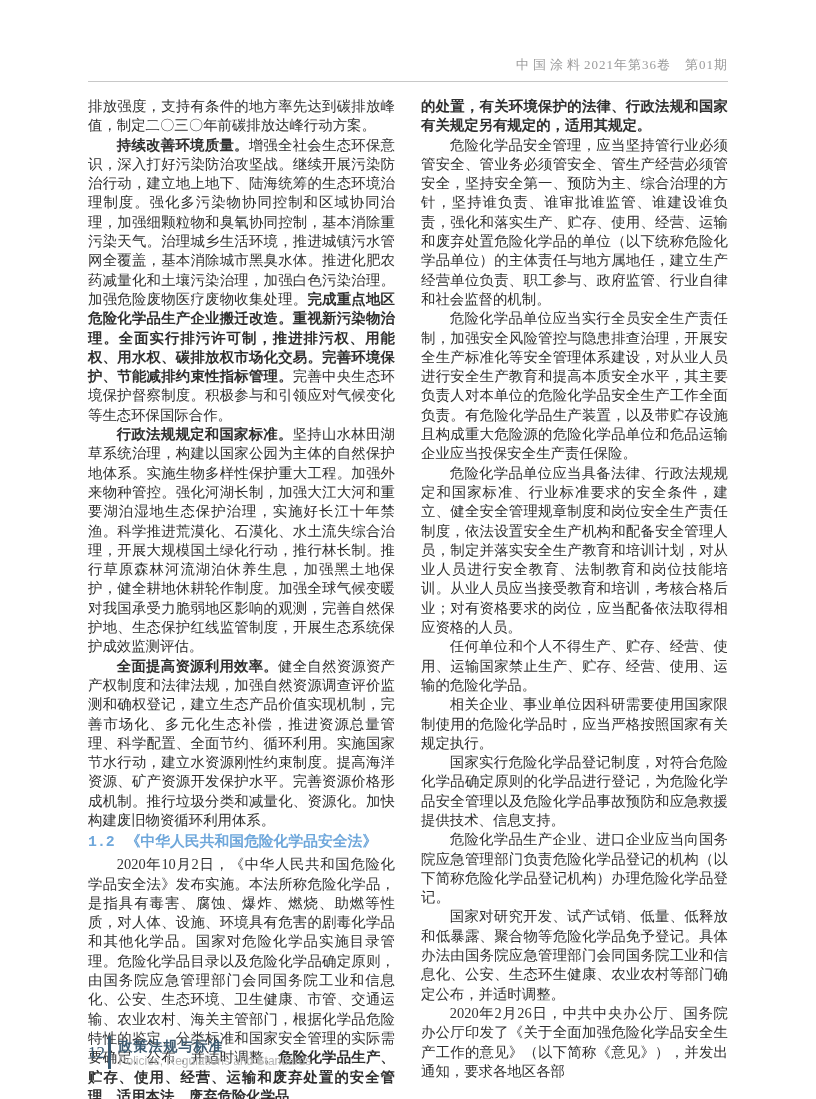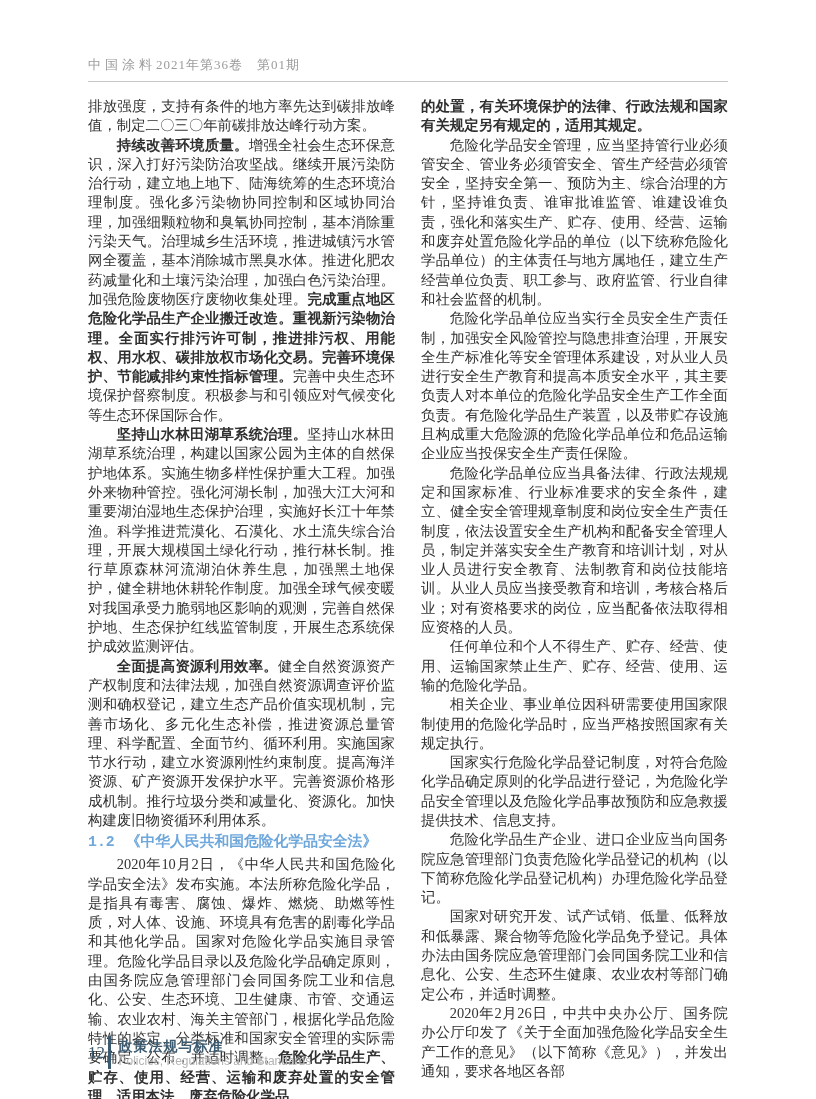--- a/index.html
+++ b/index.html
@@ -11,21 +11,21 @@
     position:relative;
     overflow:hidden;
   }
   .page{
     position:absolute;inset:0;
     padding:56px 88px 0 88px;
     box-sizing:border-box;
   }
   
   .page-header{
-    display:flex;justify-content:flex-start;align-items:flex-end;
+    display:flex;justify-content:flex-end;align-items:flex-end;
     border-bottom:1px solid var(--rule-gray,#c8c8c8);
     padding-bottom:7px;
     color:var(--header-gray,#9b9b9b);
     font-size:13px;
   }
   .journal-name{letter-spacing:4px;}
   .issue-info{letter-spacing:1px;}
   
   .content{
     display:flex;
@@ -92,21 +92,21 @@
 
   <div class="page-header">
     <span class="journal-name">中国涂料</span>
     <span class="issue-info">2021年第36卷　第01期</span>
   </div>
 
   <div class="content">
     <div class="col" id="left-col">
         <p><span>排放强度，支持有条件的地方率先达到碳排放峰值，制定二〇三〇年前碳排放达峰行动方案。</span></p>
         <p class="indent"><span class="b">持续改善环境质量。</span><span>增强全社会生态环保意识，深入打好污染防治攻坚战。继续开展污染防治行动，建立地上地下、陆海统筹的生态环境治理制度。强化多污染物协同控制和区域协同治理，加强细颗粒物和臭氧协同控制，基本消除重污染天气。治理城乡生活环境，推进城镇污水管网全覆盖，基本消除城市黑臭水体。推进化肥农药减量化和土壤污染治理，加强白色污染治理。加强危险废物医疗废物收集处理。</span><span class="b">完成重点地区危险化学品生产企业搬迁改造。重视新污染物治理。全面实行排污许可制，推进排污权、用能权、用水权、碳排放权市场化交易。完善环境保护、节能减排约束性指标管理。</span><span>完善中央生态环境保护督察制度。积极参与和引领应对气候变化等生态环保国际合作。</span></p>
-        <p class="indent"><span class="b">坚持山水林田湖草系统治理。</span><span>坚持山水林田湖草系统治理，构建以国家公园为主体的自然保护地体系。实施生物多样性保护重大工程。加强外来物种管控。强化河湖长制，加强大江大河和重要湖泊湿地生态保护治理，实施好长江十年禁渔。科学推进荒漠化、石漠化、水土流失综合治理，开展大规模国土绿化行动，推行林长制。推行草原森林河流湖泊休养生息，加强黑土地保护，健全耕地休耕轮作制度。加强全球气候变暖对我国承受力脆弱地区影响的观测，完善自然保护地、生态保护红线监管制度，开展生态系统保护成效监测评估。</span></p>
+        <p class="indent"><span class="b">行政法规规定和国家标准。</span><span>坚持山水林田湖草系统治理，构建以国家公园为主体的自然保护地体系。实施生物多样性保护重大工程。加强外来物种管控。强化河湖长制，加强大江大河和重要湖泊湿地生态保护治理，实施好长江十年禁渔。科学推进荒漠化、石漠化、水土流失综合治理，开展大规模国土绿化行动，推行林长制。推行草原森林河流湖泊休养生息，加强黑土地保护，健全耕地休耕轮作制度。加强全球气候变暖对我国承受力脆弱地区影响的观测，完善自然保护地、生态保护红线监管制度，开展生态系统保护成效监测评估。</span></p>
         <p class="indent"><span class="b">全面提高资源利用效率。</span><span>健全自然资源资产产权制度和法律法规，加强自然资源调查评价监测和确权登记，建立生态产品价值实现机制，完善市场化、多元化生态补偿，推进资源总量管理、科学配置、全面节约、循环利用。实施国家节水行动，建立水资源刚性约束制度。提高海洋资源、矿产资源开发保护水平。完善资源价格形成机制。推行垃圾分类和减量化、资源化。加快构建废旧物资循环利用体系。</span></p>
         <div class="section-heading"><span class="h-num">1.2</span><span>《中华人民共和国危险化学品安全法》</span></div>
         <p class="indent"><span>2020年10月2日，《中华人民共和国危险化学品安全法》发布实施。本法所称危险化学品，是指具有毒害、腐蚀、爆炸、燃烧、助燃等性质，对人体、设施、环境具有危害的剧毒化学品和其他化学品。国家对危险化学品实施目录管理。危险化学品目录以及危险化学品确定原则，由国务院应急管理部门会同国务院工业和信息化、公安、生态环境、卫生健康、市管、交通运输、农业农村、海关主管部门，根据化学品危险特性的鉴定、分类标准和国家安全管理的实际需要确定、公布，并适时调整。</span><span class="b">危险化学品生产、贮存、使用、经营、运输和废弃处置的安全管理，适用本法。废弃危险化学品</span></p>
       </div>
     <div class="col" id="right-col">
         <p><span class="b">的处置，有关环境保护的法律、行政法规和国家有关规定另有规定的，适用其规定。</span></p>
         <p class="indent"><span>危险化学品安全管理，应当坚持管行业必须管安全、管业务必须管安全、管生产经营必须管安全，坚持安全第一、预防为主、综合治理的方针，坚持谁负责、谁审批谁监管、谁建设谁负责，强化和落实生产、贮存、使用、经营、运输和废弃处置危险化学品的单位（以下统称危险化学品单位）的主体责任与地方属地任，建立生产经营单位负责、职工参与、政府监管、行业自律和社会监督的机制。</span></p>
         <p class="indent"><span>危险化学品单位应当实行全员安全生产责任制，加强安全风险管控与隐患排查治理，开展安全生产标准化等安全管理体系建设，对从业人员进行安全生产教育和提高本质安全水平，其主要负责人对本单位的危险化学品安全生产工作全面负责。有危险化学品生产装置，以及带贮存设施且构成重大危险源的危险化学品单位和危品运输企业应当投保安全生产责任保险。</span></p>
         <p class="indent"><span>危险化学品单位应当具备法律、行政法规规定和国家标准、行业标准要求的安全条件，建立、健全安全管理规章制度和岗位安全生产责任制度，依法设置安全生产机构和配备安全管理人员，制定并落实安全生产教育和培训计划，对从业人员进行安全教育、法制教育和岗位技能培训。从业人员应当接受教育和培训，考核合格后业；对有资格要求的岗位，应当配备依法取得相应资格的人员。</span></p>
         <p class="indent"><span>任何单位和个人不得生产、贮存、经营、使用、运输国家禁止生产、贮存、经营、使用、运输的危险化学品。</span></p>

